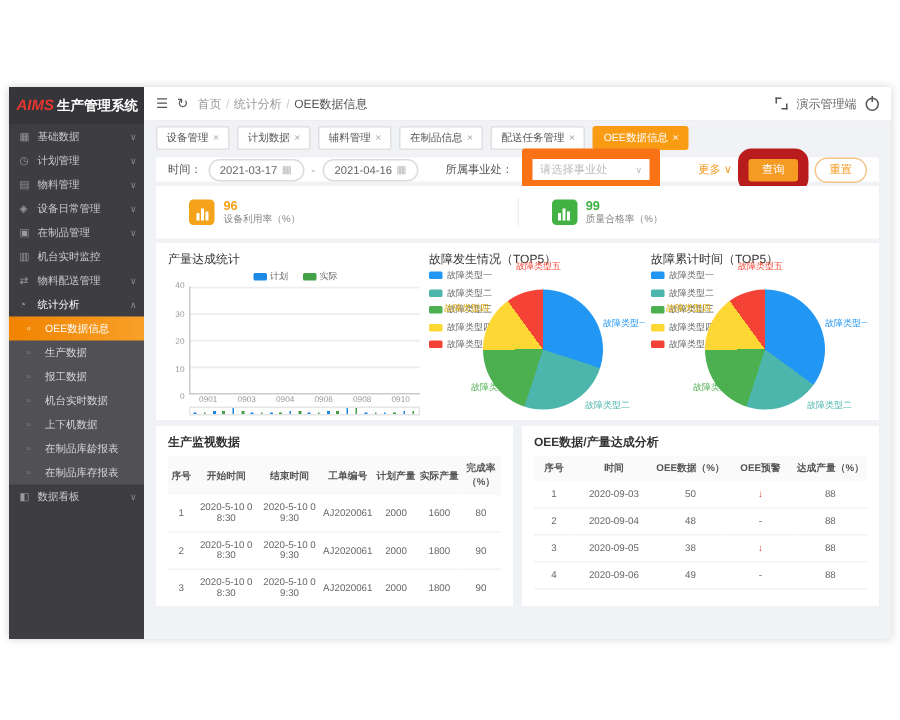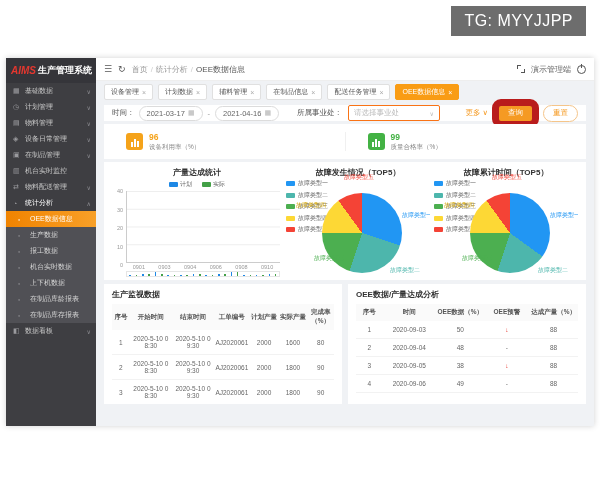--- a/index.html
+++ b/index.html
@@ -58,41 +58,41 @@
   .tab.active { background:#f99c14; border-color:#f99c14; color:#fff; }
   .tab.active .tab-close { color:#fff; }
 
   .filter-card { background:#fff; margin:2px 8px 0; padding:0 8px; height:16px;
     display:flex; align-items:center; gap:4px; font-size:7.5px; color:#555; }
   .f-label { color:#555; white-space:nowrap; }
   .date-input { display:flex; align-items:center; gap:3px; border:1px solid #dcdcdc; border-radius:9px;
     padding:2px 7px; color:#666; background:#fff; cursor:pointer; }
   .cal-icon { color:#b5b5b5; font-size:7px; }
   .dash-sep { color:#999; margin:0 1px; }
-  .select-box { display:flex; align-items:center; border:1px solid #f97316; border-radius:2px;
+  .select-box { display:flex; align-items:center; border:7px solid #f97316; border-radius:2px;
     padding:2px 5px; width:92px; color:#bbb; background:#fff; cursor:pointer; margin-left:2px; }
   .select-box .sel-caret { margin-left:auto; color:#bbb; font-size:6px; }
   .f-spacer { flex:1; }
   .more-link { color:#f59a23; cursor:pointer; white-space:nowrap; }
   .btn { border-radius:9px; padding:2.5px 9px; font-size:7.5px; cursor:pointer; white-space:nowrap; }
   .btn-primary { background:#f59a23; color:#fff; border:7px solid #b91c1c; }
   .btn-outline { background:#fff; color:#f59a23; border:1px solid #f5c58a; }
 
   .kpi-card { background:#fff; margin:3px 8px 0; height:35px; display:flex; align-items:center; }
   .kpi { flex:1; display:flex; align-items:center; gap:6px; padding-left:22px; }
   .kpi + .kpi { border-left:1px solid #f0f0f0; }
   .kpi-icon { width:17px; height:17px; border-radius:3px; display:flex; align-items:flex-end;
     justify-content:center; gap:1px; padding-bottom:3px; }
   .kpi-icon i { display:block; width:2px; background:#fff; }
   .kpi-text { display:flex; flex-direction:column; line-height:1.25; }
   .kpi-value { font-size:8.5px; font-weight:bold; }
   .kpi-label { font-size:6.5px; color:#888; }
 
   .charts-card { background:#fff; margin:3px 8px 0; height:118px; display:flex; padding:5px 8px 3px; gap:4px; }
-  .chart-title { font-size:8px; font-weight:bold; color:#333;text-align:center; }
+  .chart-title { font-size:8px; font-weight:normal; color:#333; }
 
   .bar-panel { width:170px; flex-shrink:0; display:flex; flex-direction:column; }
   .bar-legend { display:flex; justify-content:center; gap:10px; font-size:6px; color:#666; margin:2px 0; }
   .bar-legend .lg-item { display:flex; align-items:center; gap:2px; }
   .lg-swatch { width:9px; height:5px; border-radius:1px; }
   .bar-plot-wrap { position:relative; margin-left:14px; flex:1; }
   .y-labels { position:absolute; left:-14px; top:-3px; bottom:11px; width:12px; font-size:5.5px;
     color:#999; text-align:right; }
   .y-labels span { position:absolute; right:1px; }
   .bar-plot { position:absolute; left:0; right:2px; top:0; bottom:14px;
@@ -118,21 +118,20 @@
   .tbl-title { font-size:8px; font-weight:bold; color:#333; margin-bottom:4px; }
   table { width:100%; border-collapse:collapse; font-size:6.5px; color:#666; table-layout:fixed; }
   th { background:#fafafa; color:#555; font-weight:bold; padding:4px 1px; text-align:center; }
   td { padding:5px 1px; text-align:center; border-bottom:1px solid #f2f2f2; word-break:break-all; }
   td.warn { color:#e5372f; font-weight:bold; }
 </style>
 </head>
 <body>
 
 <div class="page">
-  <div class="tg-badge">TG: MYYJJPP</div>
 
   <div class="dashboard">
     <aside class="sidebar">
       <div class="logo">
         <span class="logo-brand">AIMS</span>
         <span class="logo-title">生产管理系统</span>
       </div>
       <nav id="menu">
           <div class="menu-item">
             <span class="mi-icon">▦</span>

